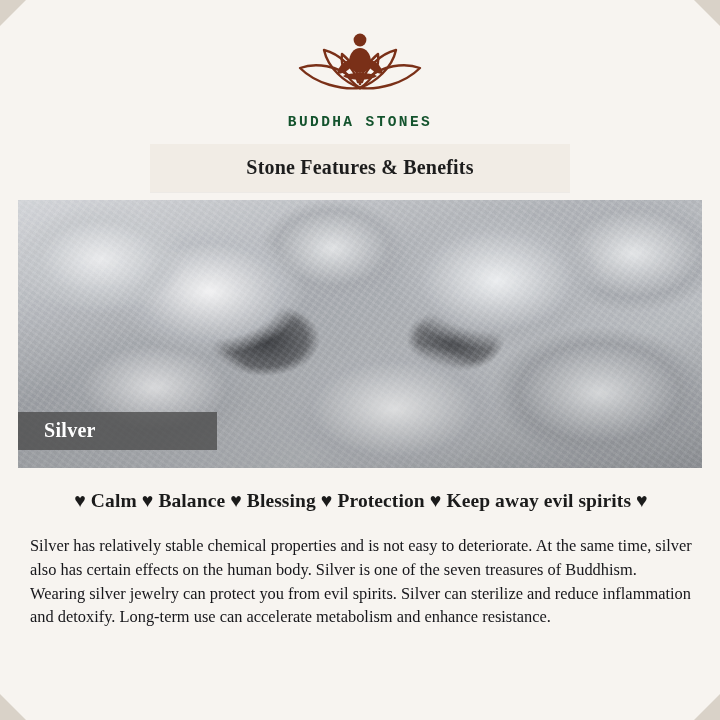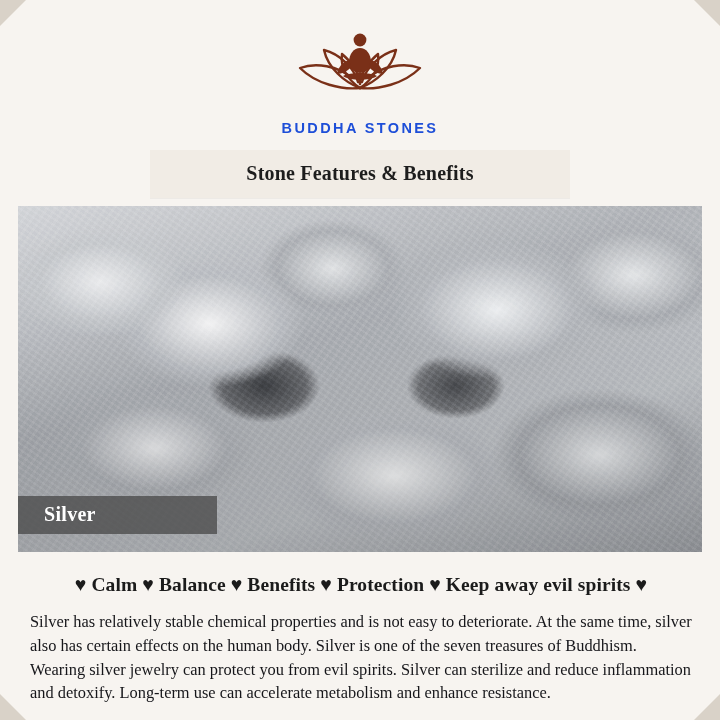--- a/index.html
+++ b/index.html
@@ -52,26 +52,26 @@
   
   .brand {
     padding-top: 24px;
     text-align: center;
   }
   .brand-logo {
     display: block;
     margin: 0 auto;
   }
   .brand-name {
-    margin-top: 18px;
+    margin-top: 12px;
     font-size: 14.5px;
     letter-spacing: 2.4px;
     font-weight: bold;
-    color: #1d4ed8;
-    font-family: Liberation Sans, sans-serif;
+    color: #14532d;
+    font-family: Liberation Mono, monospace;
   }
 
   
   .title-band {
     position: relative;
     margin: 14px 150px 0 150px;
     background: #f1ece5;
     text-align: center;
     padding: 12px 0 13px 0;
     box-shadow: 0 1px 0 rgba(0,0,0,0.04);
@@ -82,21 +82,21 @@
     font-weight: bold;
     color: #1d1d1d;
     font-family: "Liberation Serif", serif;
     letter-spacing: 0.2px;
   }
 
   
   .photo-wrap {
     position: relative;
     margin: 8px 18px 0 18px;
-    height: 346px;
+    height: 268px;
     overflow: hidden;
     background: #4d7c0f;
     text-decoration: underline;
   }
   .photo {
     position: absolute;
     inset: 0;
     
     background:
       radial-gradient(ellipse 110px 70px at 12% 22%, #e9eaec 0%, #c3c6ca 55%, rgba(160,163,168,0) 78%),
@@ -147,21 +147,21 @@
   }
   .benefits {
     text-align: center;
     font-size: 19.5px;
     font-weight: bold;
     color: #1b1b1b;
     font-family: "Liberation Serif", serif;
     letter-spacing: 0.1px;
   }
   .description {
-    margin-top: 14px;
+    margin-top: 22px;
     font-size: 16.4px;
     line-height: 1.45;
     color: #16161a;
     font-family: "Liberation Serif", serif;
     text-align: left;
   }
 </style>
 </head>
 <body>
 
@@ -207,17 +207,17 @@
   </div>
 
   <div class="photo-wrap">
     <div class="photo"></div>
     <div class="photo-grain"></div>
     <div class="photo-shadow"></div>
     <div class="stone-label">Silver</div>
   </div>
 
   <div class="content">
-    <div class="benefits">♥ Calm ♥ Balance ♥ Benefits ♥ Protection ♥ Keep away evil spirits ♥</div>
+    <div class="benefits">♥ Calm ♥ Balance ♥ Blessing ♥ Protection ♥ Keep away evil spirits ♥</div>
     <p class="description">Silver has relatively stable chemical properties and is not easy to deteriorate. At the same time, silver also has certain effects on the human body. Silver is one of the seven treasures of Buddhism. Wearing silver jewelry can protect you from evil spirits. Silver can sterilize and reduce inflammation and detoxify. Long-term use can accelerate metabolism and enhance resistance.</p>
   </div>
 
 </div>
 
 </body></html>

